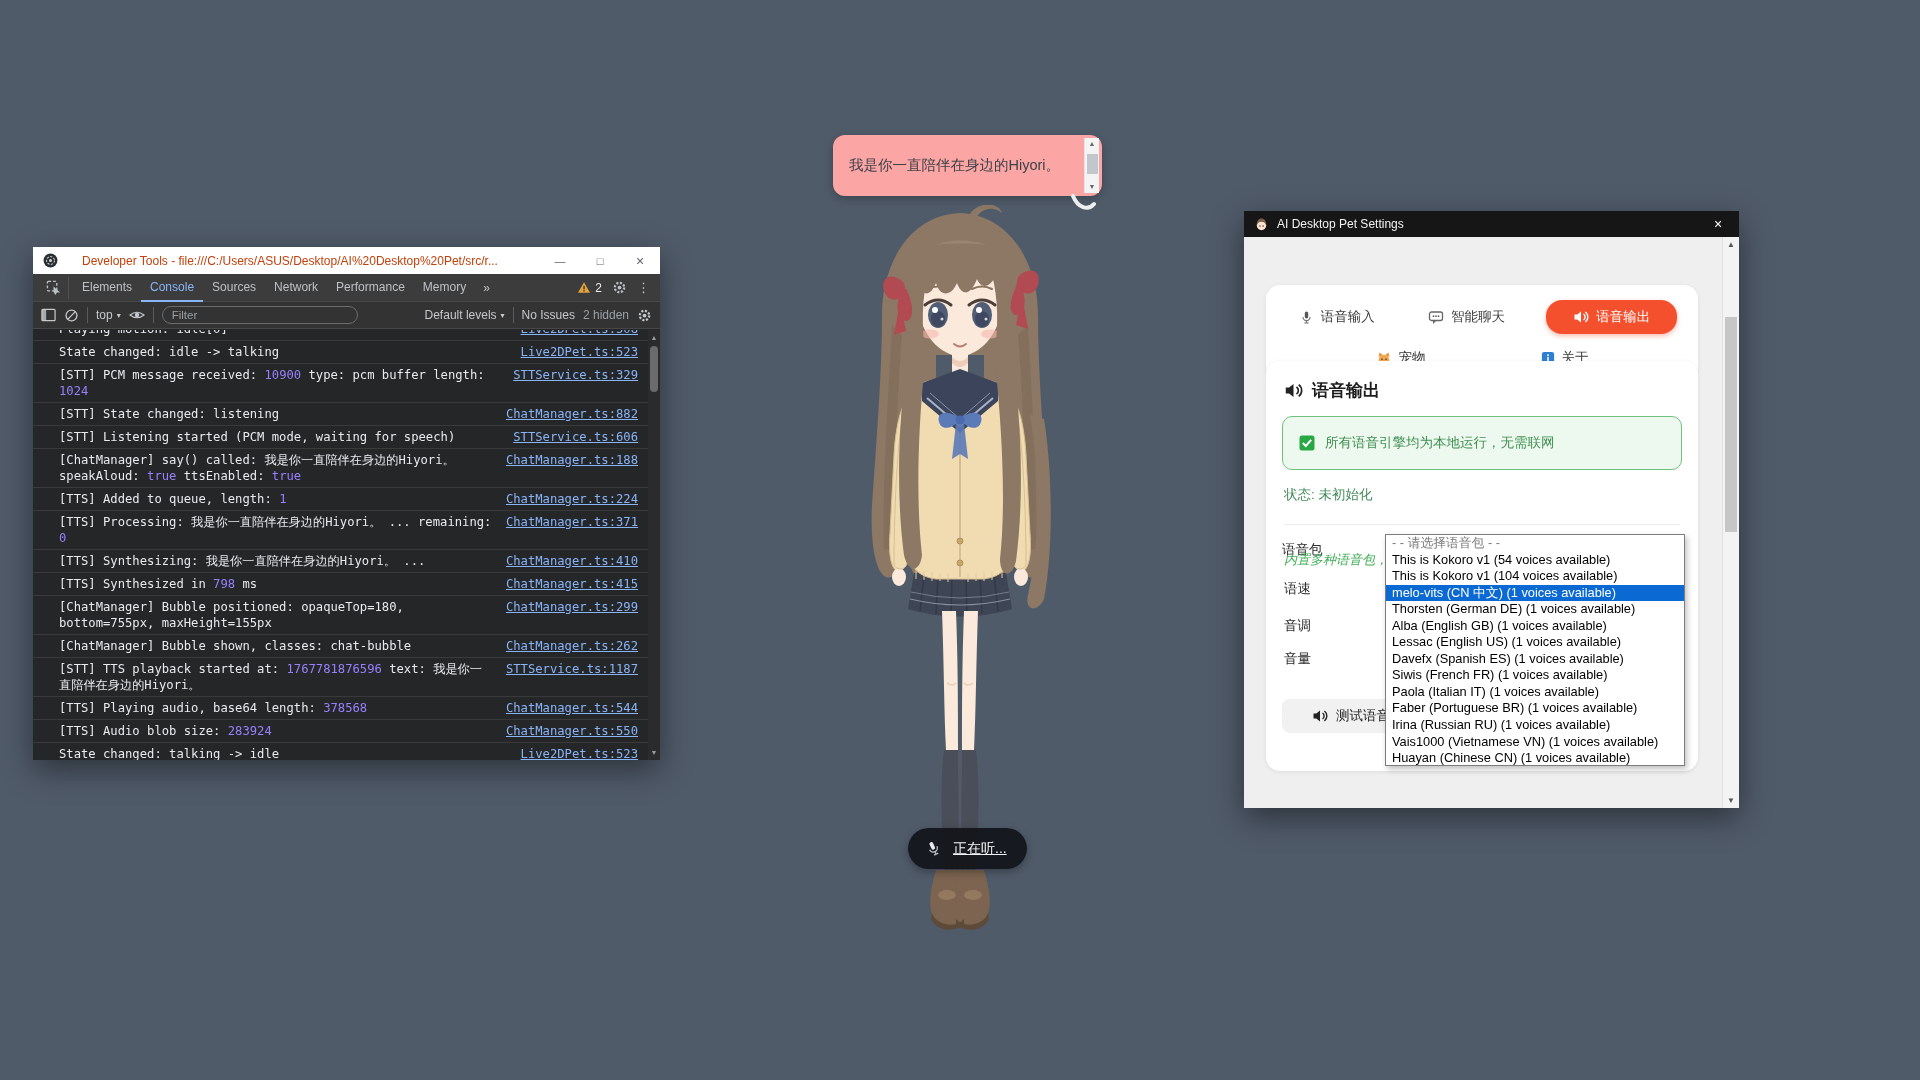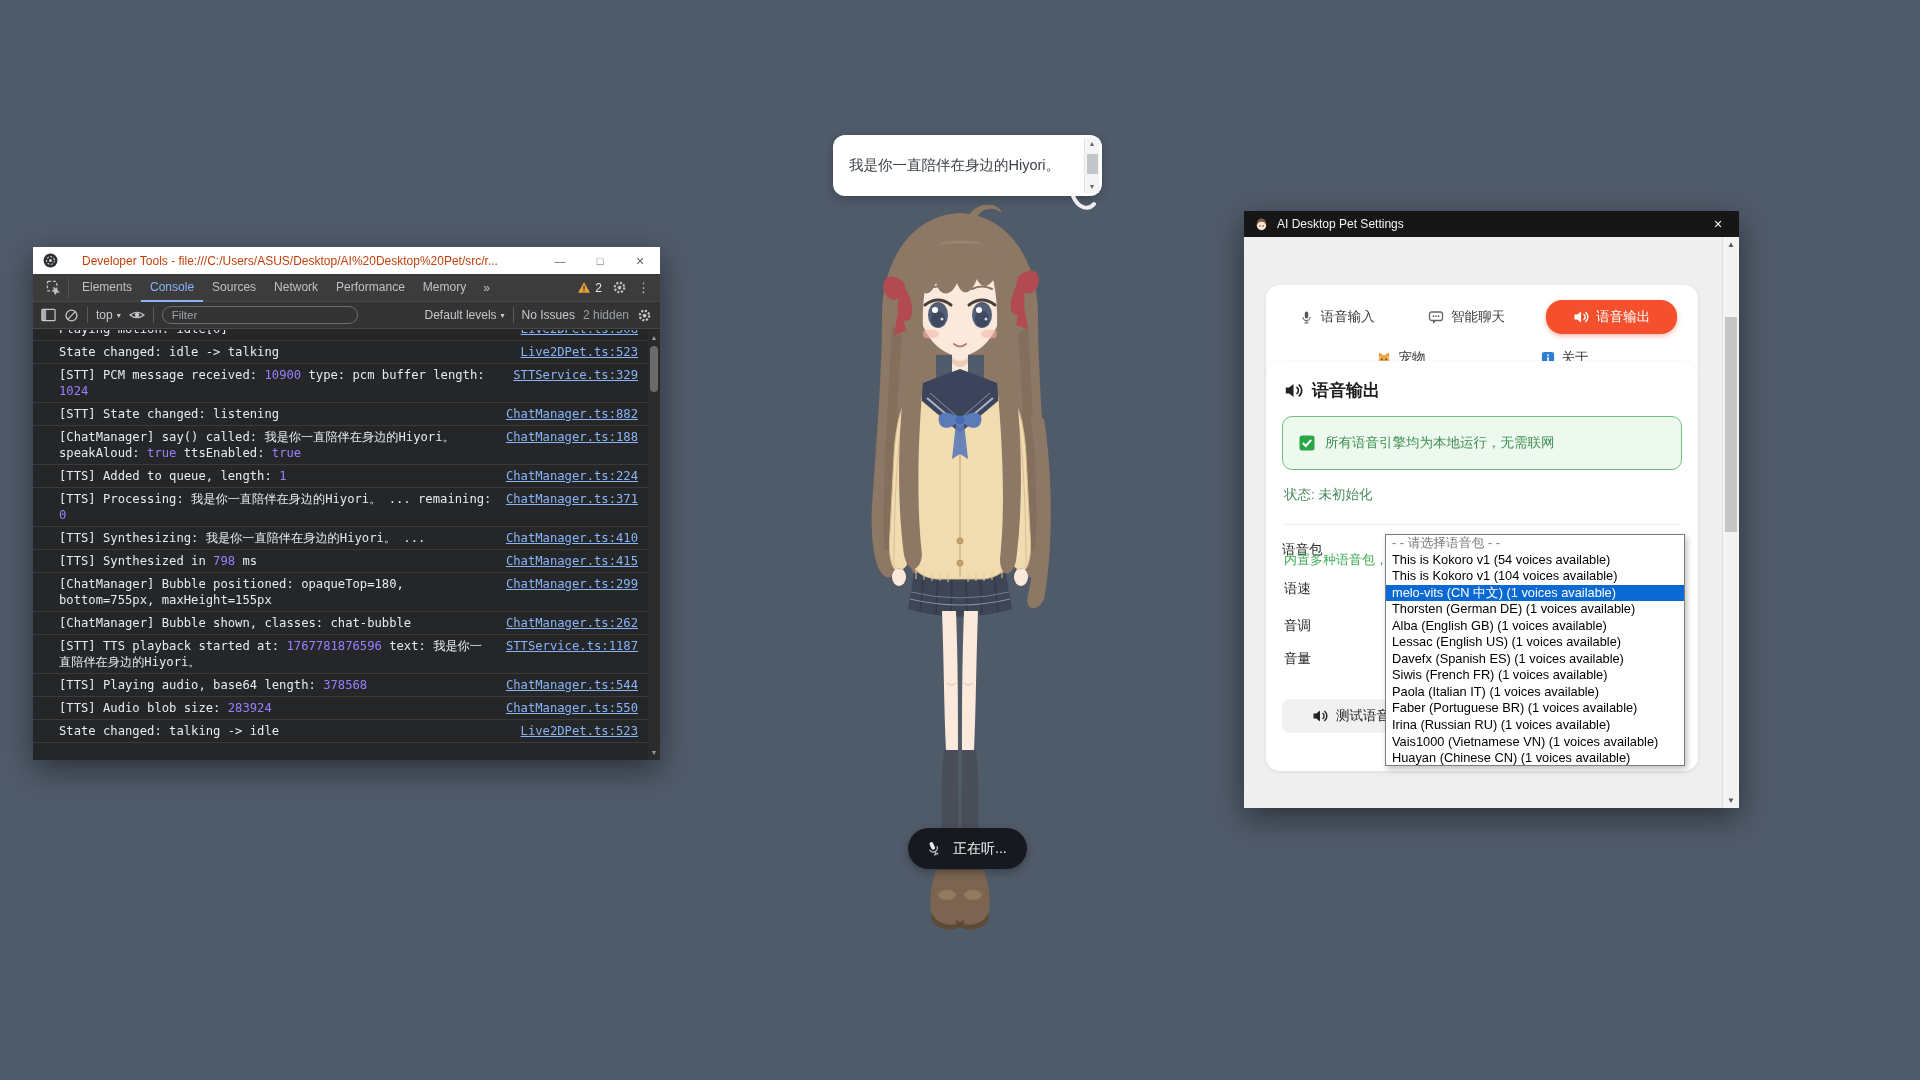--- a/index.html
+++ b/index.html
@@ -3,31 +3,31 @@
 <meta charset="utf-8">
 <style>
   * { margin:0; padding:0; box-sizing:border-box; }
   html,body { width:1920px; height:1080px; overflow:hidden; font-family:"Liberation Sans",sans-serif; }
   .desktop { position:absolute; inset:0; width:1920px; height:1080px; background:var(--desktop-bg,#505b6a); }
 
   
   .pet { position:absolute; left:852px; top:205px; width:215px; height:725px; }
 
   
-  .bubble { position:absolute; left:833px; top:135px; width:269px; height:61px; background:#ffffff; border-radius:12px; box-shadow:0 3px 10px rgba(0,0,0,.25); }
+  .bubble { position:absolute; left:833px; top:135px; width:269px; height:61px; background:#fca5a5; border-radius:12px; box-shadow:0 3px 10px rgba(0,0,0,.25); }
   .bubble-text { position:absolute; left:16px; top:0; height:100%; display:flex; align-items:center; font-size:14.5px; color:#3d4248; }
   .bubble-sb { position:absolute; right:3px; top:3px; bottom:3px; width:15px; background:#f4f4f4; border-left:1px solid #e4e4e4; }
   .bubble-sb .arr { position:absolute; left:0; width:100%; height:12px; font-size:7px; color:#666; text-align:center; line-height:12px; }
   .bubble-sb .arr.up { top:0; } .bubble-sb .arr.dn { bottom:0; }
   .bubble-sb .thumb { position:absolute; left:2px; top:16px; width:11px; height:20px; background:#c3c6cb; }
   .bubble-tail { position:absolute; left:1070px; top:194px; width:26px; height:20px; }
 
   
   .pill { position:absolute; left:908px; top:828px; width:119px; height:41px; border-radius:21px; background:rgba(18,20,26,.93); display:flex; align-items:center; padding-left:17px; gap:11px; box-shadow:0 3px 8px rgba(0,0,0,.3); }
-  .pill-text { color:#f2f3f5; font-size:14px; }
+  .pill-text { color:#f2f3f5; font-size:14px;text-decoration:underline; }
 
   
   .dt { position:absolute; left:33px; top:247px; width:627px; height:513px; background:#242628; box-shadow:0 10px 30px rgba(0,0,0,.45); font-size:12px; }
   .dt-titlebar { height:27px; background:#ffffff; display:flex; align-items:center; padding:0 0 0 10px; }
   .dt-title { color:#c2410c; font-size:12px; margin-left:24px; flex:1; white-space:nowrap; overflow:hidden; }
   .dt-ctrl { width:40px; text-align:center; color:#5f6368; font-size:11px; cursor:default; }
   .dt-tabbar { height:28px; background:#3c3c3c; display:flex; align-items:center; border-bottom:1px solid #474747; padding:0 6px; }
   .dt-inspect { width:30px; height:22px; display:flex; align-items:center; justify-content:center; border-right:1px solid #525252; margin-right:4px; }
   .dt-tab { padding:0 9px; height:28px; line-height:27px; color:#bdc1c6; cursor:pointer; }
   .dt-tab.active { color:#8ab4f8; box-shadow:inset 0 -2px 0 #8ab4f8; }
@@ -69,21 +69,21 @@
   .st-tab { display:flex; align-items:center; gap:7px; color:#3a3a3a; font-size:13.5px; cursor:pointer; padding:7px 12px; border-radius:16px; }
   .st-tab.active { background:var(--accent,#f4502e); color:#ffffff; padding:8px 27px; box-shadow:0 2px 5px rgba(244,80,46,.4); }
   .content-card { top:124px; height:410px; padding:16px; }
   .sec-head { display:flex; align-items:center; gap:9px; font-size:17px; font-weight:bold; color:#1c1c1c; margin:2px 0 14px 2px; }
   .banner { height:54px; background:#edf9ef; border:1.5px solid #6fc27e; border-radius:10px; display:flex; align-items:center; gap:10px; padding:0 16px; color:#3e8e50; font-size:13.5px; }
   .status-line { margin:16px 2px 0 2px; font-size:13.5px; color:#458a5c; border-bottom:1px solid #ececec; padding-bottom:20px; }
   .voice-row { display:flex; align-items:center; margin-top:13px; }
   .voice-row .lbl { font-size:13.5px; color:#2b2b2b; width:103px; }
   .vselect { width:298px; height:24px; border:1px solid #767676; border-radius:2px; background:#ffffff; font-size:12.8px; color:#000; display:flex; align-items:center; padding:0 7px; justify-content:space-between; cursor:pointer; }
   .hidden-lbl { position:absolute; left:18px; font-size:13.5px; color:#2b2b2b; }
-  .note-green { position:absolute; left:18px; top:190px; font-size:13px; color:#3fae57; }
+  .note-green { position:absolute; left:18px; top:190px; font-size:13px; color:#3fae57;font-style:italic; }
   .test-btn { position:absolute; left:16px; top:338px; width:138px; height:34px; background:#f1f1f1; border-radius:8px; display:flex; align-items:center; justify-content:center; gap:8px; font-size:13.5px; color:#222; cursor:pointer; }
   .vd-list { position:absolute; left:141px; top:297px; width:300px; height:232px; background:#ffffff; border:1px solid #7d7d7d; z-index:60; font-size:12.8px; color:#000; box-shadow:2px 3px 6px rgba(0,0,0,.25); }
   .vd-opt { height:16.55px; line-height:16.5px; padding:0 6px; white-space:nowrap; overflow:hidden; cursor:pointer; }
   .vd-opt.placeholder { color:#7a7a7a; }
   .vd-opt.selected { background:#0b69d4; color:#ffffff; }
 
   .icon { display:inline-flex; }
 </style>
 </head>
 <body>
@@ -311,20 +311,24 @@
         </div>
         <div class="console-row">
           <span class="msg"><span>[STT] PCM message received: </span><span class="num">10900</span><span> type: pcm buffer length: </span><span class="num">1024</span></span>
           <span class="src">STTService.ts:329</span>
         </div>
         <div class="console-row">
           <span class="msg"><span>[STT] State changed: listening</span></span>
           <span class="src">ChatManager.ts:882</span>
         </div>
         <div class="console-row">
+          <span class="msg"><span>[STT] Listening started (PCM mode, waiting for speech)</span></span>
+          <span class="src">STTService.ts:606</span>
+        </div>
+        <div class="console-row">
           <span class="msg"><span>[ChatManager] say() called: 我是你一直陪伴在身边的Hiyori。 speakAloud: </span><span class="num">true</span><span> ttsEnabled: </span><span class="num">true</span></span>
           <span class="src">ChatManager.ts:188</span>
         </div>
         <div class="console-row">
           <span class="msg"><span>[TTS] Added to queue, length: </span><span class="num">1</span></span>
           <span class="src">ChatManager.ts:224</span>
         </div>
         <div class="console-row">
           <span class="msg"><span>[TTS] Processing: 我是你一直陪伴在身边的Hiyori。 ... remaining: </span><span class="num">0</span></span>
           <span class="src">ChatManager.ts:371</span>

